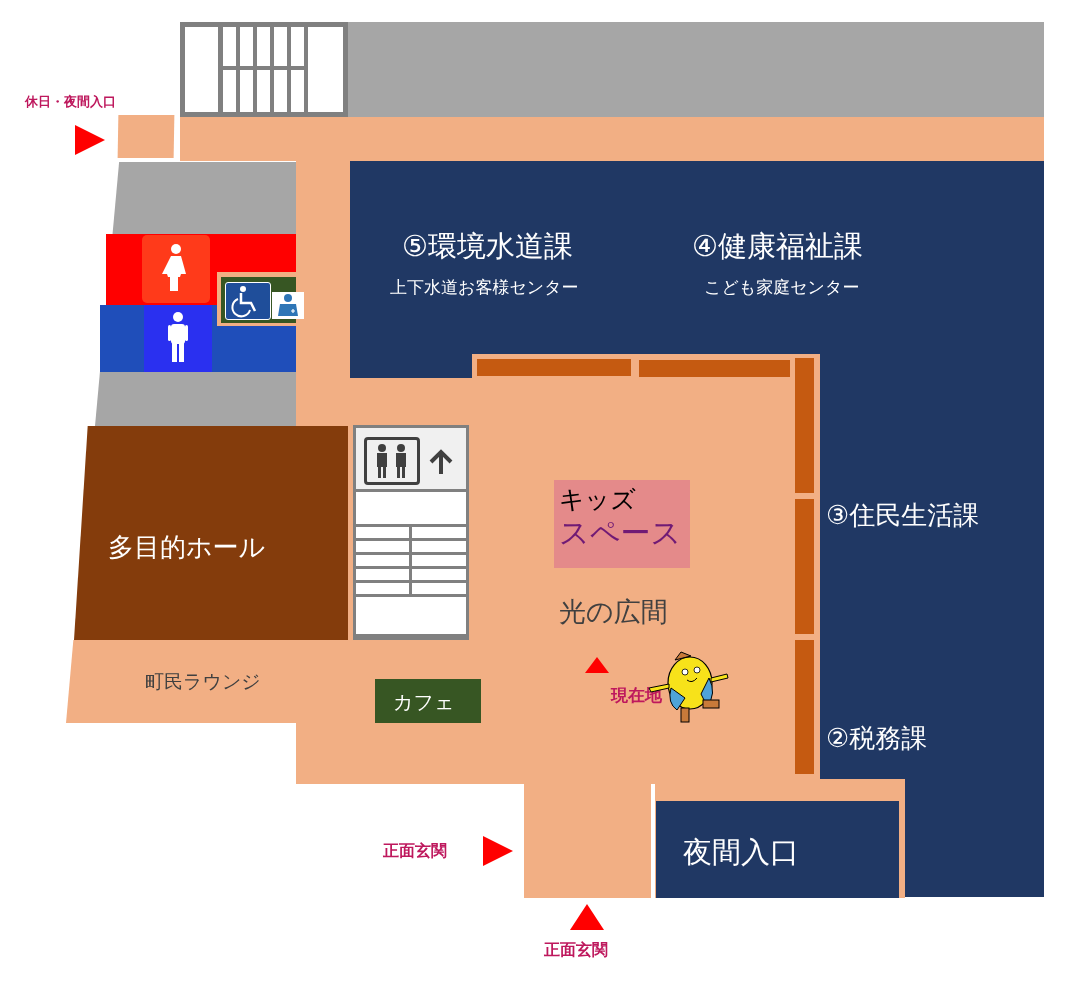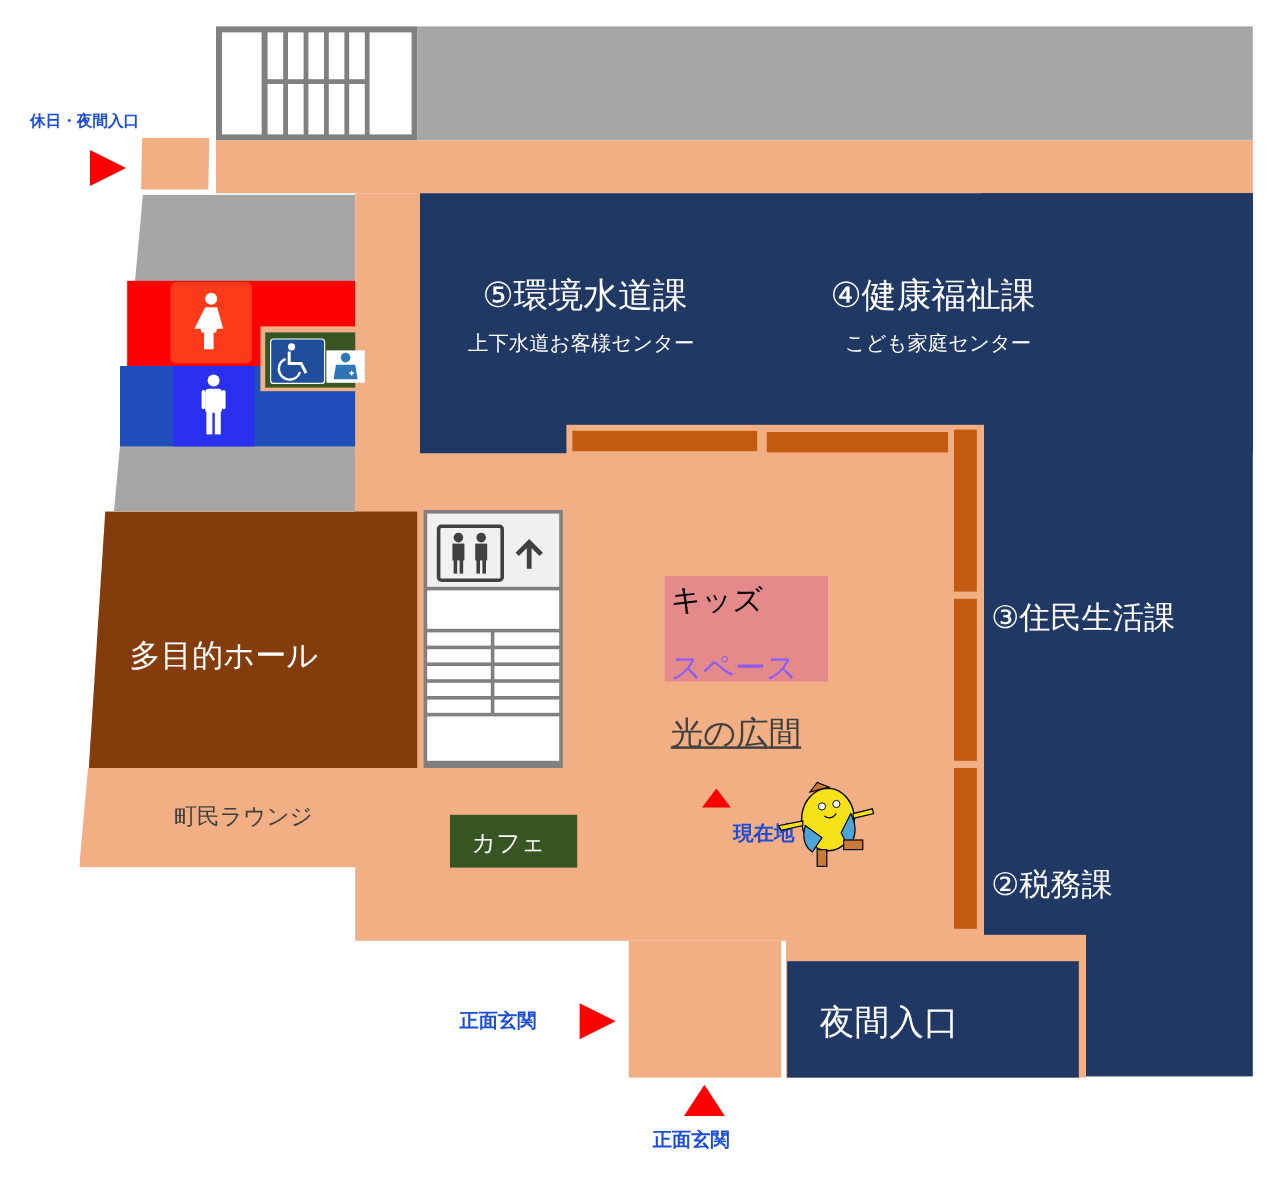--- a/index.html
+++ b/index.html
@@ -6,21 +6,21 @@
   body { width: 1071px; height: 985px; position: relative; overflow: hidden;
          font-family: "DejaVu Sans", "Liberation Sans", sans-serif; }
   .abs { position: absolute; }
   .peach { background: #F2AF84; }
   .navy { background: #203864; }
   .gray { background: #A6A6A6; }
   .brown { background: #843C0C; }
   .counter { background: #C55A11; }
   .wtxt { color: #ffffff; }
   .dtxt { color: #404040; }
-  .rtxt { color: #1d4ed8; font-weight: bold; }
+  .rtxt { color: #be185d; font-weight: bold; }
   .label { white-space: nowrap; line-height: 1; }
   .tri-right { width: 0; height: 0; border-top: 15px solid transparent; border-bottom: 15px solid transparent; border-left: 30px solid #FF0000; }
   .tri-up { width: 0; height: 0; border-left: 17px solid transparent; border-right: 17px solid transparent; border-bottom: 26px solid #FF0000; }
   .tri-up-sm { width: 0; height: 0; border-left: 12px solid transparent; border-right: 12px solid transparent; border-bottom: 16px solid #FF0000; }
   .grid-cell { position: absolute; background: #fff; }
 </style>
 </head>
 <body>
 
 <div class="abs" style="left:180px;top:22px;width:168px;height:95px;background:#808080;">
@@ -145,23 +145,23 @@
   </div>
 </div>
 
 <div class="abs label dtxt" style="left:145px;top:672px;font-size:19px;">町民ラウンジ</div>
 
 <div class="abs" style="left:375px;top:679px;width:106px;height:44px;background:#375623;"></div>
 <div class="abs label wtxt" style="left:393px;top:692px;font-size:20px;">カフェ</div>
 
 <div class="abs" style="left:554px;top:480px;width:136px;height:88px;background:#E48A8A;"></div>
 <div class="abs label" style="left:559px;top:487px;font-size:25px;color:#000000;text-align:right;">キッズ</div>
-<div class="abs label" style="left:559px;top:544px;font-size:26px;color:#8b5cf6;">スペース</div>
+<div class="abs label" style="left:559px;top:518px;font-size:30px;color:#701a75;">スペース</div>
 
-<div class="abs label dtxt" style="left:559px;top:598px;font-size:27px;text-decoration:underline;">光の広間</div>
+<div class="abs label dtxt" style="left:559px;top:598px;font-size:27px;">光の広間</div>
 
 <div class="abs tri-up-sm" style="left:585px;top:657px;"></div>
 <div class="abs label rtxt" style="left:563px;top:687px;font-size:17px;margin-left:48px;">現在地</div>
 
 <svg class="abs" style="left:645px;top:648px;" width="90" height="80" viewBox="0 0 90 80">
   <path d="M30 12 L36 4 L46 8 Z" fill="#C87A3A" stroke="#000" stroke-width="1"></path>
   <ellipse cx="45" cy="35" rx="22" ry="26" fill="#F7E21A" stroke="#000" stroke-width="1.2"></ellipse>
   <path d="M26 40 Q22 55 32 62 L40 50 Z" fill="#4FA3D8" stroke="#000" stroke-width="1"></path>
   <path d="M64 30 Q72 46 62 58 L56 46 Z" fill="#4FA3D8" stroke="#000" stroke-width="1"></path>
   <path d="M24 38 L6 42" stroke="#000" stroke-width="1" fill="none"></path>

